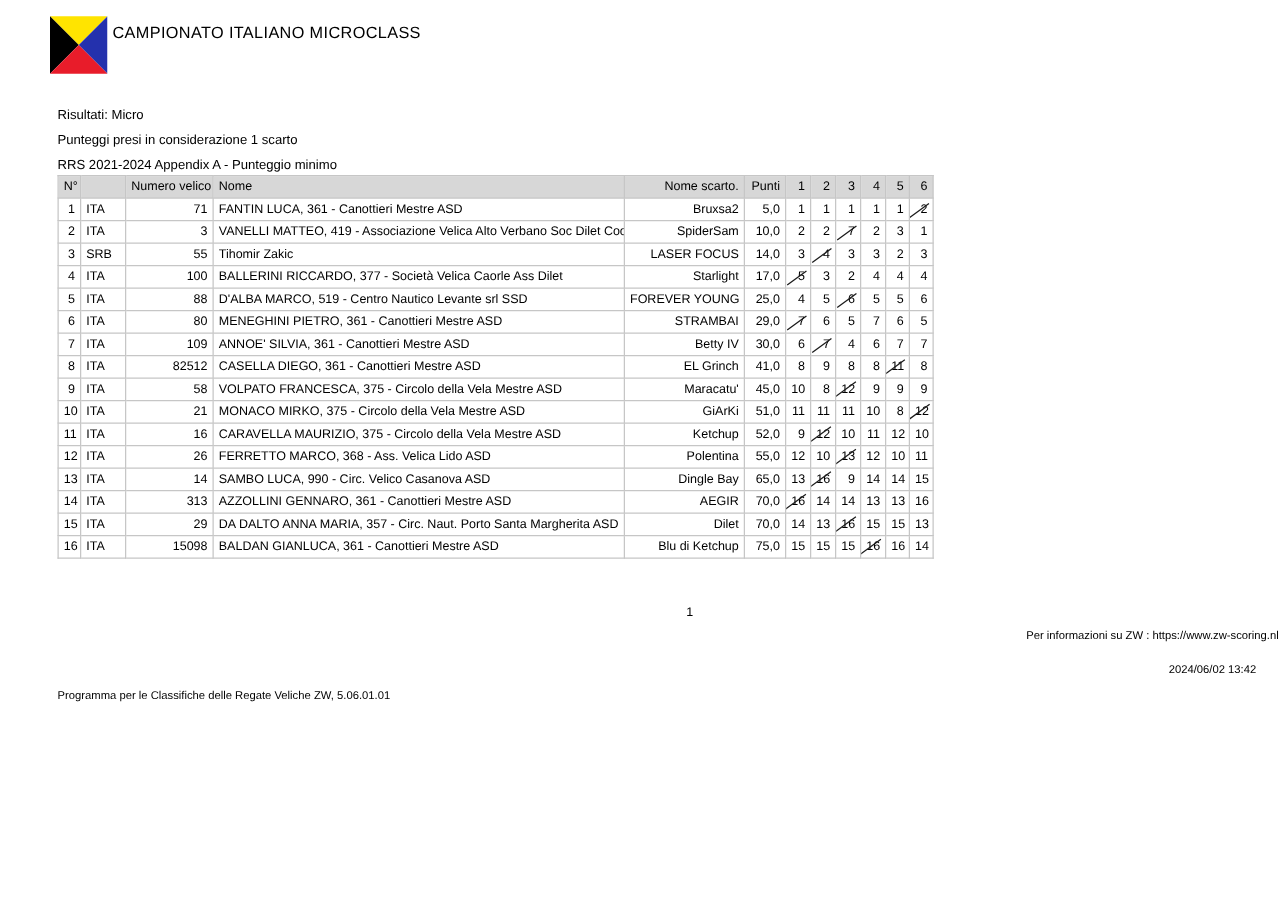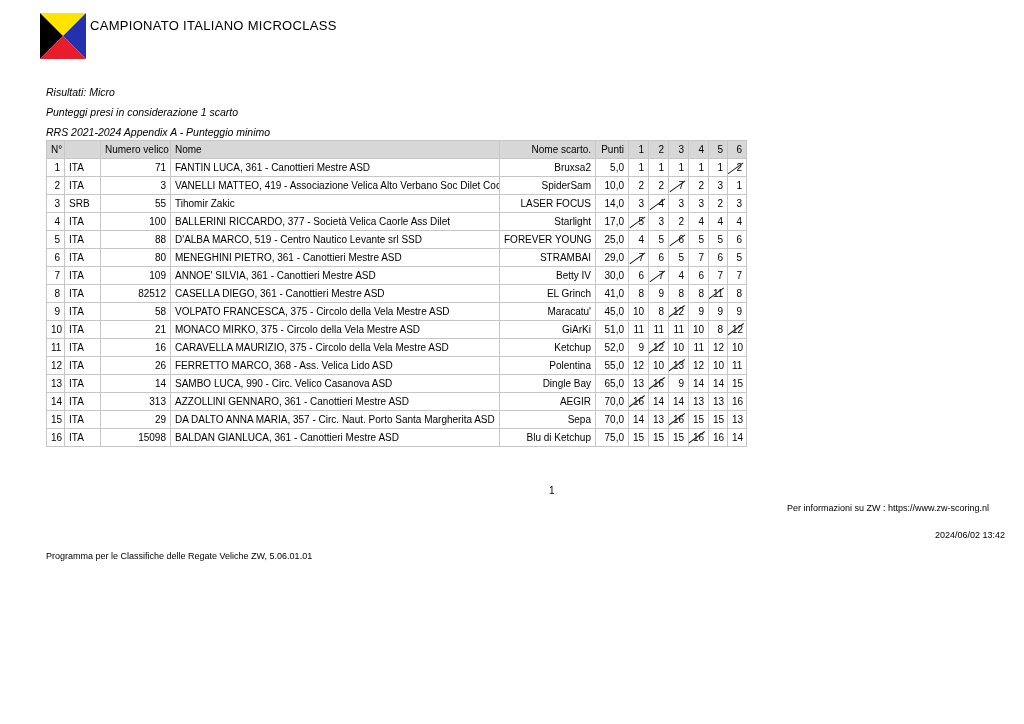--- a/index.html
+++ b/index.html
@@ -5,42 +5,42 @@
   * { box-sizing: border-box; }
   html,body { margin:0; padding:0; }
   body {
     width:1024px; height:724px; position:relative; background:#ffffff;
     font-family:"Liberation Sans","DejaVu Sans",sans-serif; color:#000;
     overflow:hidden;
   }
   .logo { position:absolute; left:40px; top:12px; width:46px; height:48px; }
   .logo svg { display:block; width:100%; height:100%; }
   .title { position:absolute; left:90px; top:18px; font-size:13px; letter-spacing:.3px; }
-  .intro { position:absolute; left:46px; top:82px; font-size:10.5px;font-style:italic; }
+  .intro { position:absolute; left:46px; top:82px; font-size:10.5px; }
   .intro div { height:20px; line-height:20px; }
   table.results {
     position:absolute; left:46px; top:140px; width:700px;
     border-collapse:collapse; table-layout:fixed; font-size:10px;
   }
   table.results th, table.results td {
     border:1px solid #c6c6c6; height:18px; padding:0 4px;
     overflow:hidden; white-space:nowrap; font-weight:normal; vertical-align:middle;
   }
   table.results thead th { background:#d7d7d7; }
   .num { text-align:right; }
   .left { text-align:left; }
   .score { position:relative; display:inline-block; }
   .score.discarded::after {
     content:""; position:absolute; left:-10px; right:-3px; top:50%;
     border-top:1.3px solid #1a1a1a; transform:rotate(-36deg);
   }
   .page-number { position:absolute; left:549px; top:485px; font-size:10px; }
   .footer-left { position:absolute; left:46px; top:502px; font-size:9px; }
   .footer-left div { height:13.5px; line-height:13.5px;margin-top:48px; }
-  .footer-info { position:absolute; right:35px; top:503px; font-size:9px; text-align:center;padding-left:36px; }
+  .footer-info { position:absolute; right:1px; top:503px; font-size:9px; text-align:center;padding-left:36px; }
   .footer-date { position:absolute; right:19px; top:530px; font-size:9px; text-align:center; }
 </style>
 </head>
 <body>
 
 <div class="logo">
   <svg viewBox="0 0 100 100">
     <polygon points="0,0 100,0 50,50" fill="#ffe400"></polygon>
     <polygon points="0,0 50,50 0,100" fill="#000000"></polygon>
     <polygon points="100,0 100,100 50,50" fill="#2431ad"></polygon>
@@ -282,21 +282,21 @@
         <td class="num"><span class="score">14</span></td>
         <td class="num"><span class="score">13</span></td>
         <td class="num"><span class="score">13</span></td>
         <td class="num"><span class="score">16</span></td>
       </tr>
       <tr>
         <td class="num">15</td>
         <td class="left">ITA</td>
         <td class="num">29</td>
         <td class="left">DA DALTO ANNA MARIA, 357 - Circ. Naut. Porto Santa Margherita ASD</td>
-        <td class="num">Sepa</td>
+        <td class="num">Dilet</td>
         <td class="num">70,0</td>
         <td class="num"><span class="score">14</span></td>
         <td class="num"><span class="score">13</span></td>
         <td class="num"><span class="score discarded">16</span></td>
         <td class="num"><span class="score">15</span></td>
         <td class="num"><span class="score">15</span></td>
         <td class="num"><span class="score">13</span></td>
       </tr>
       <tr>
         <td class="num">16</td>

